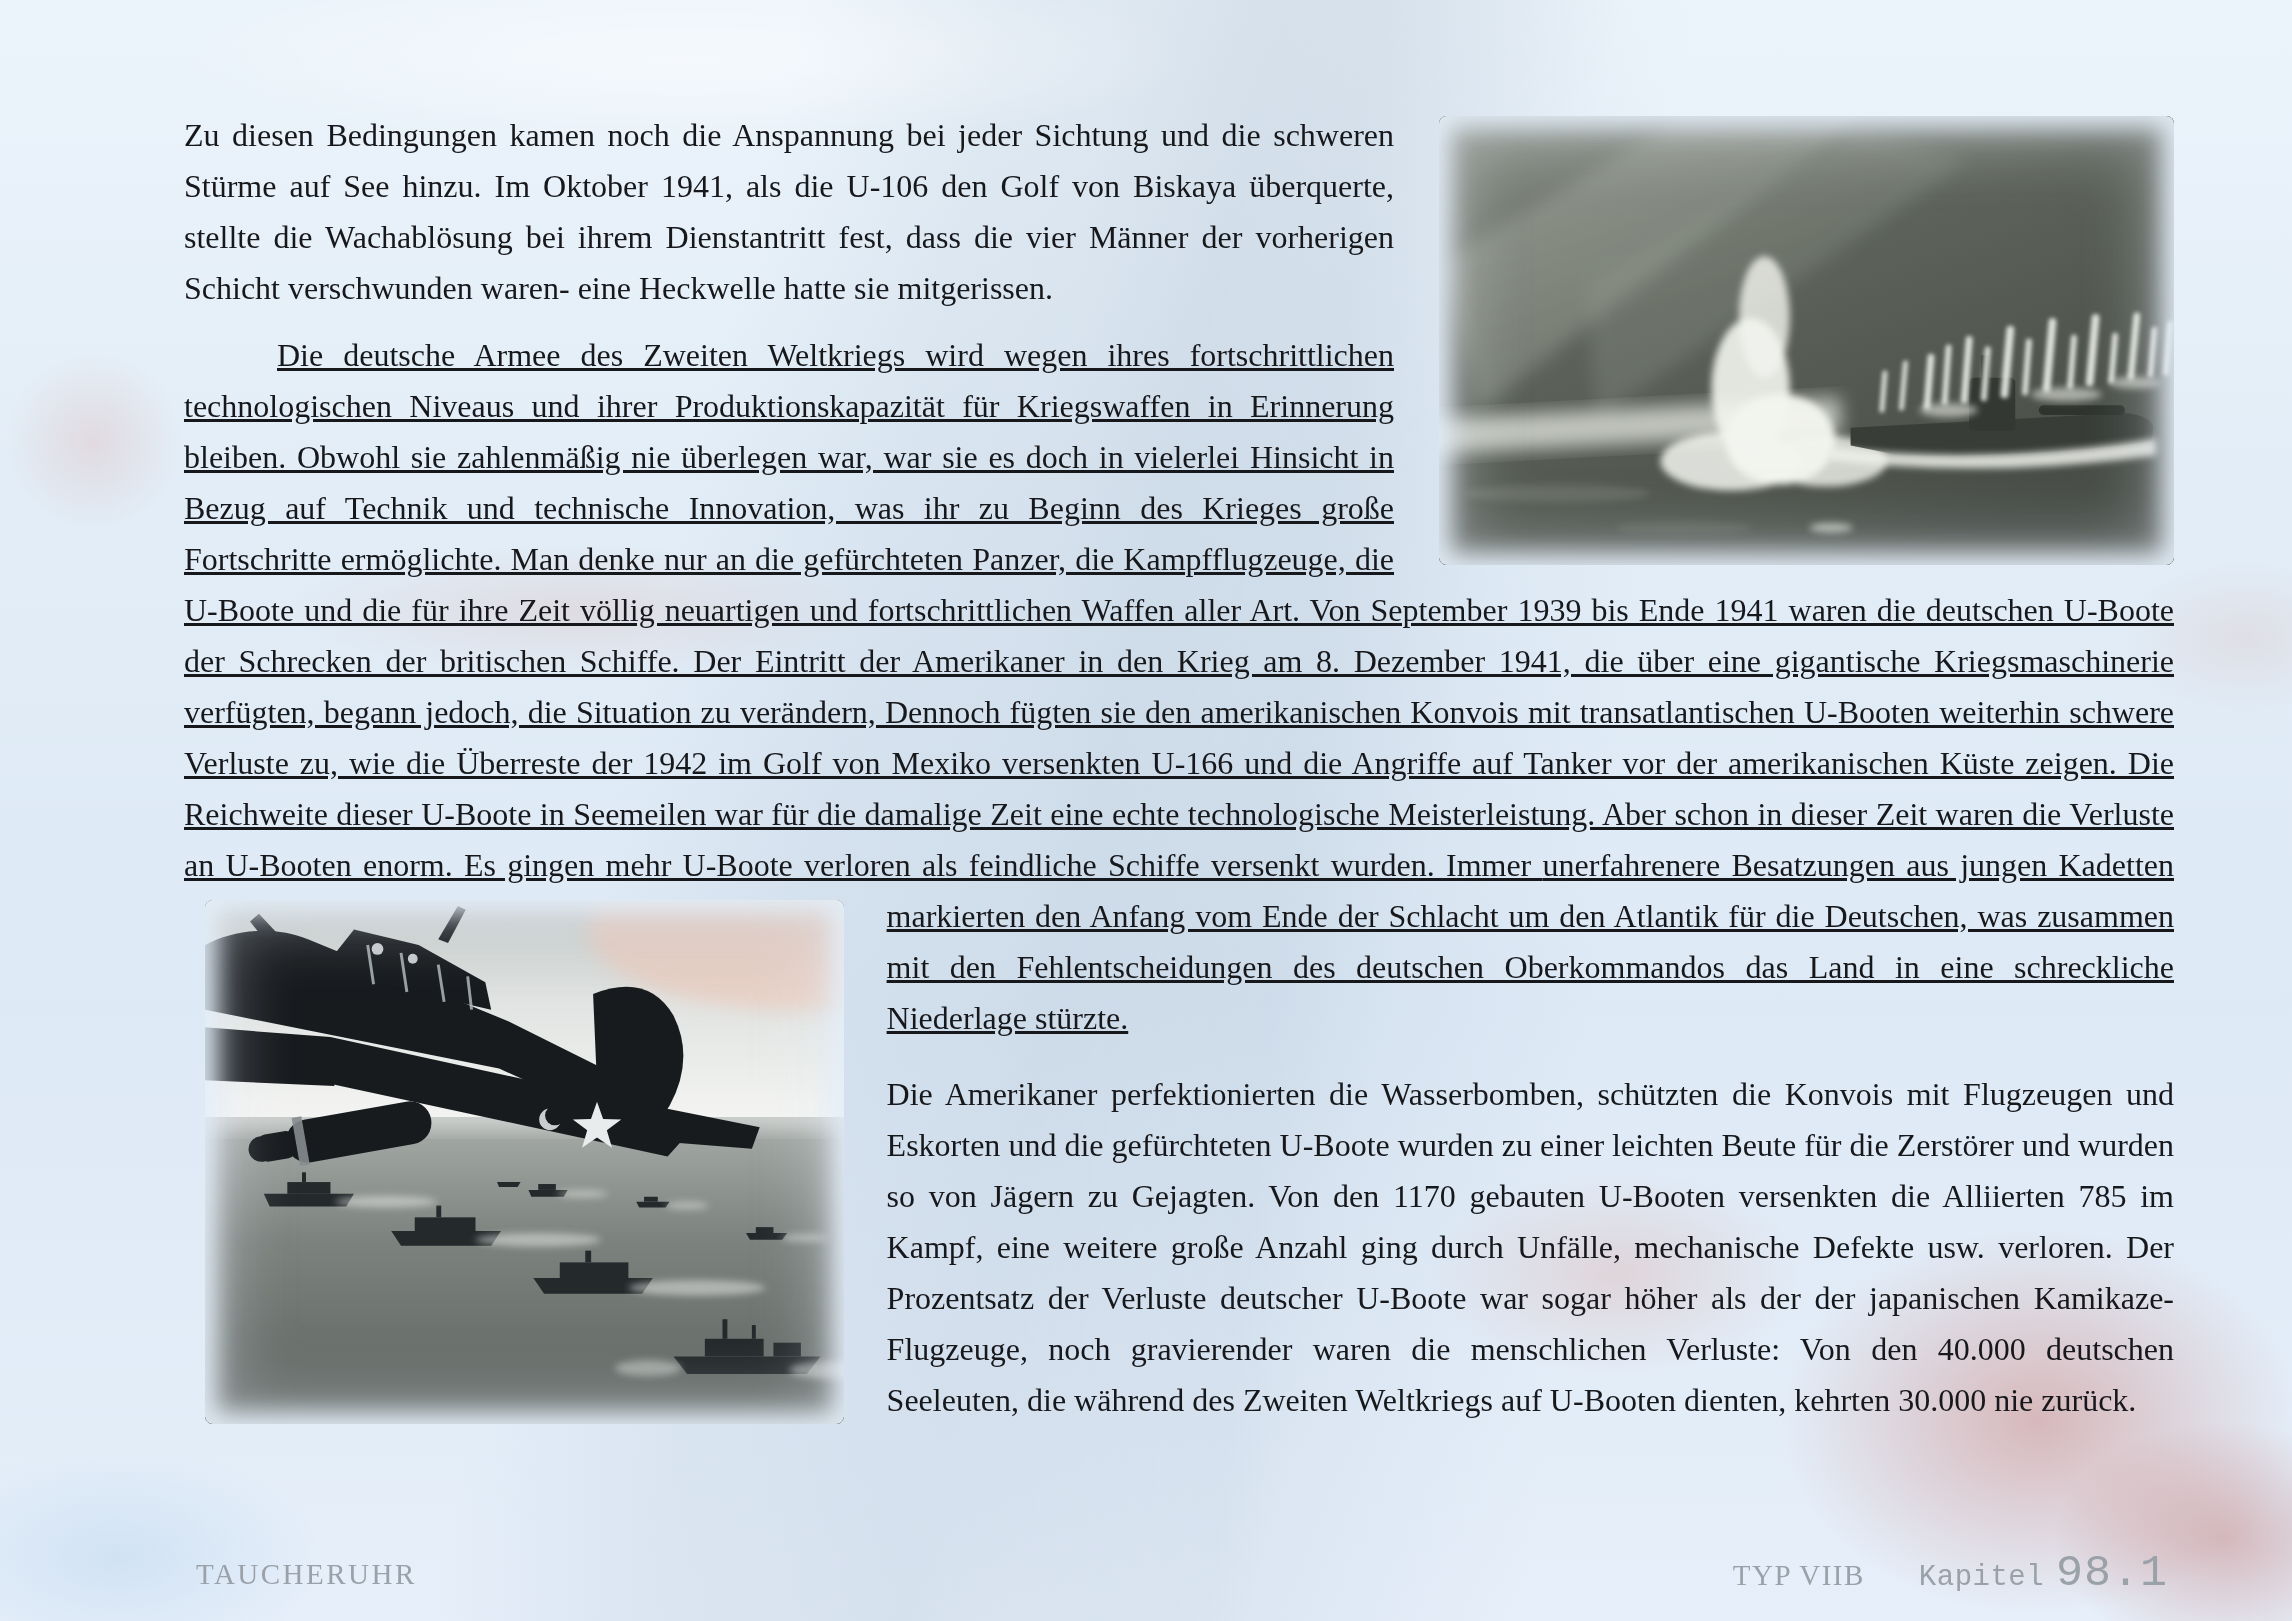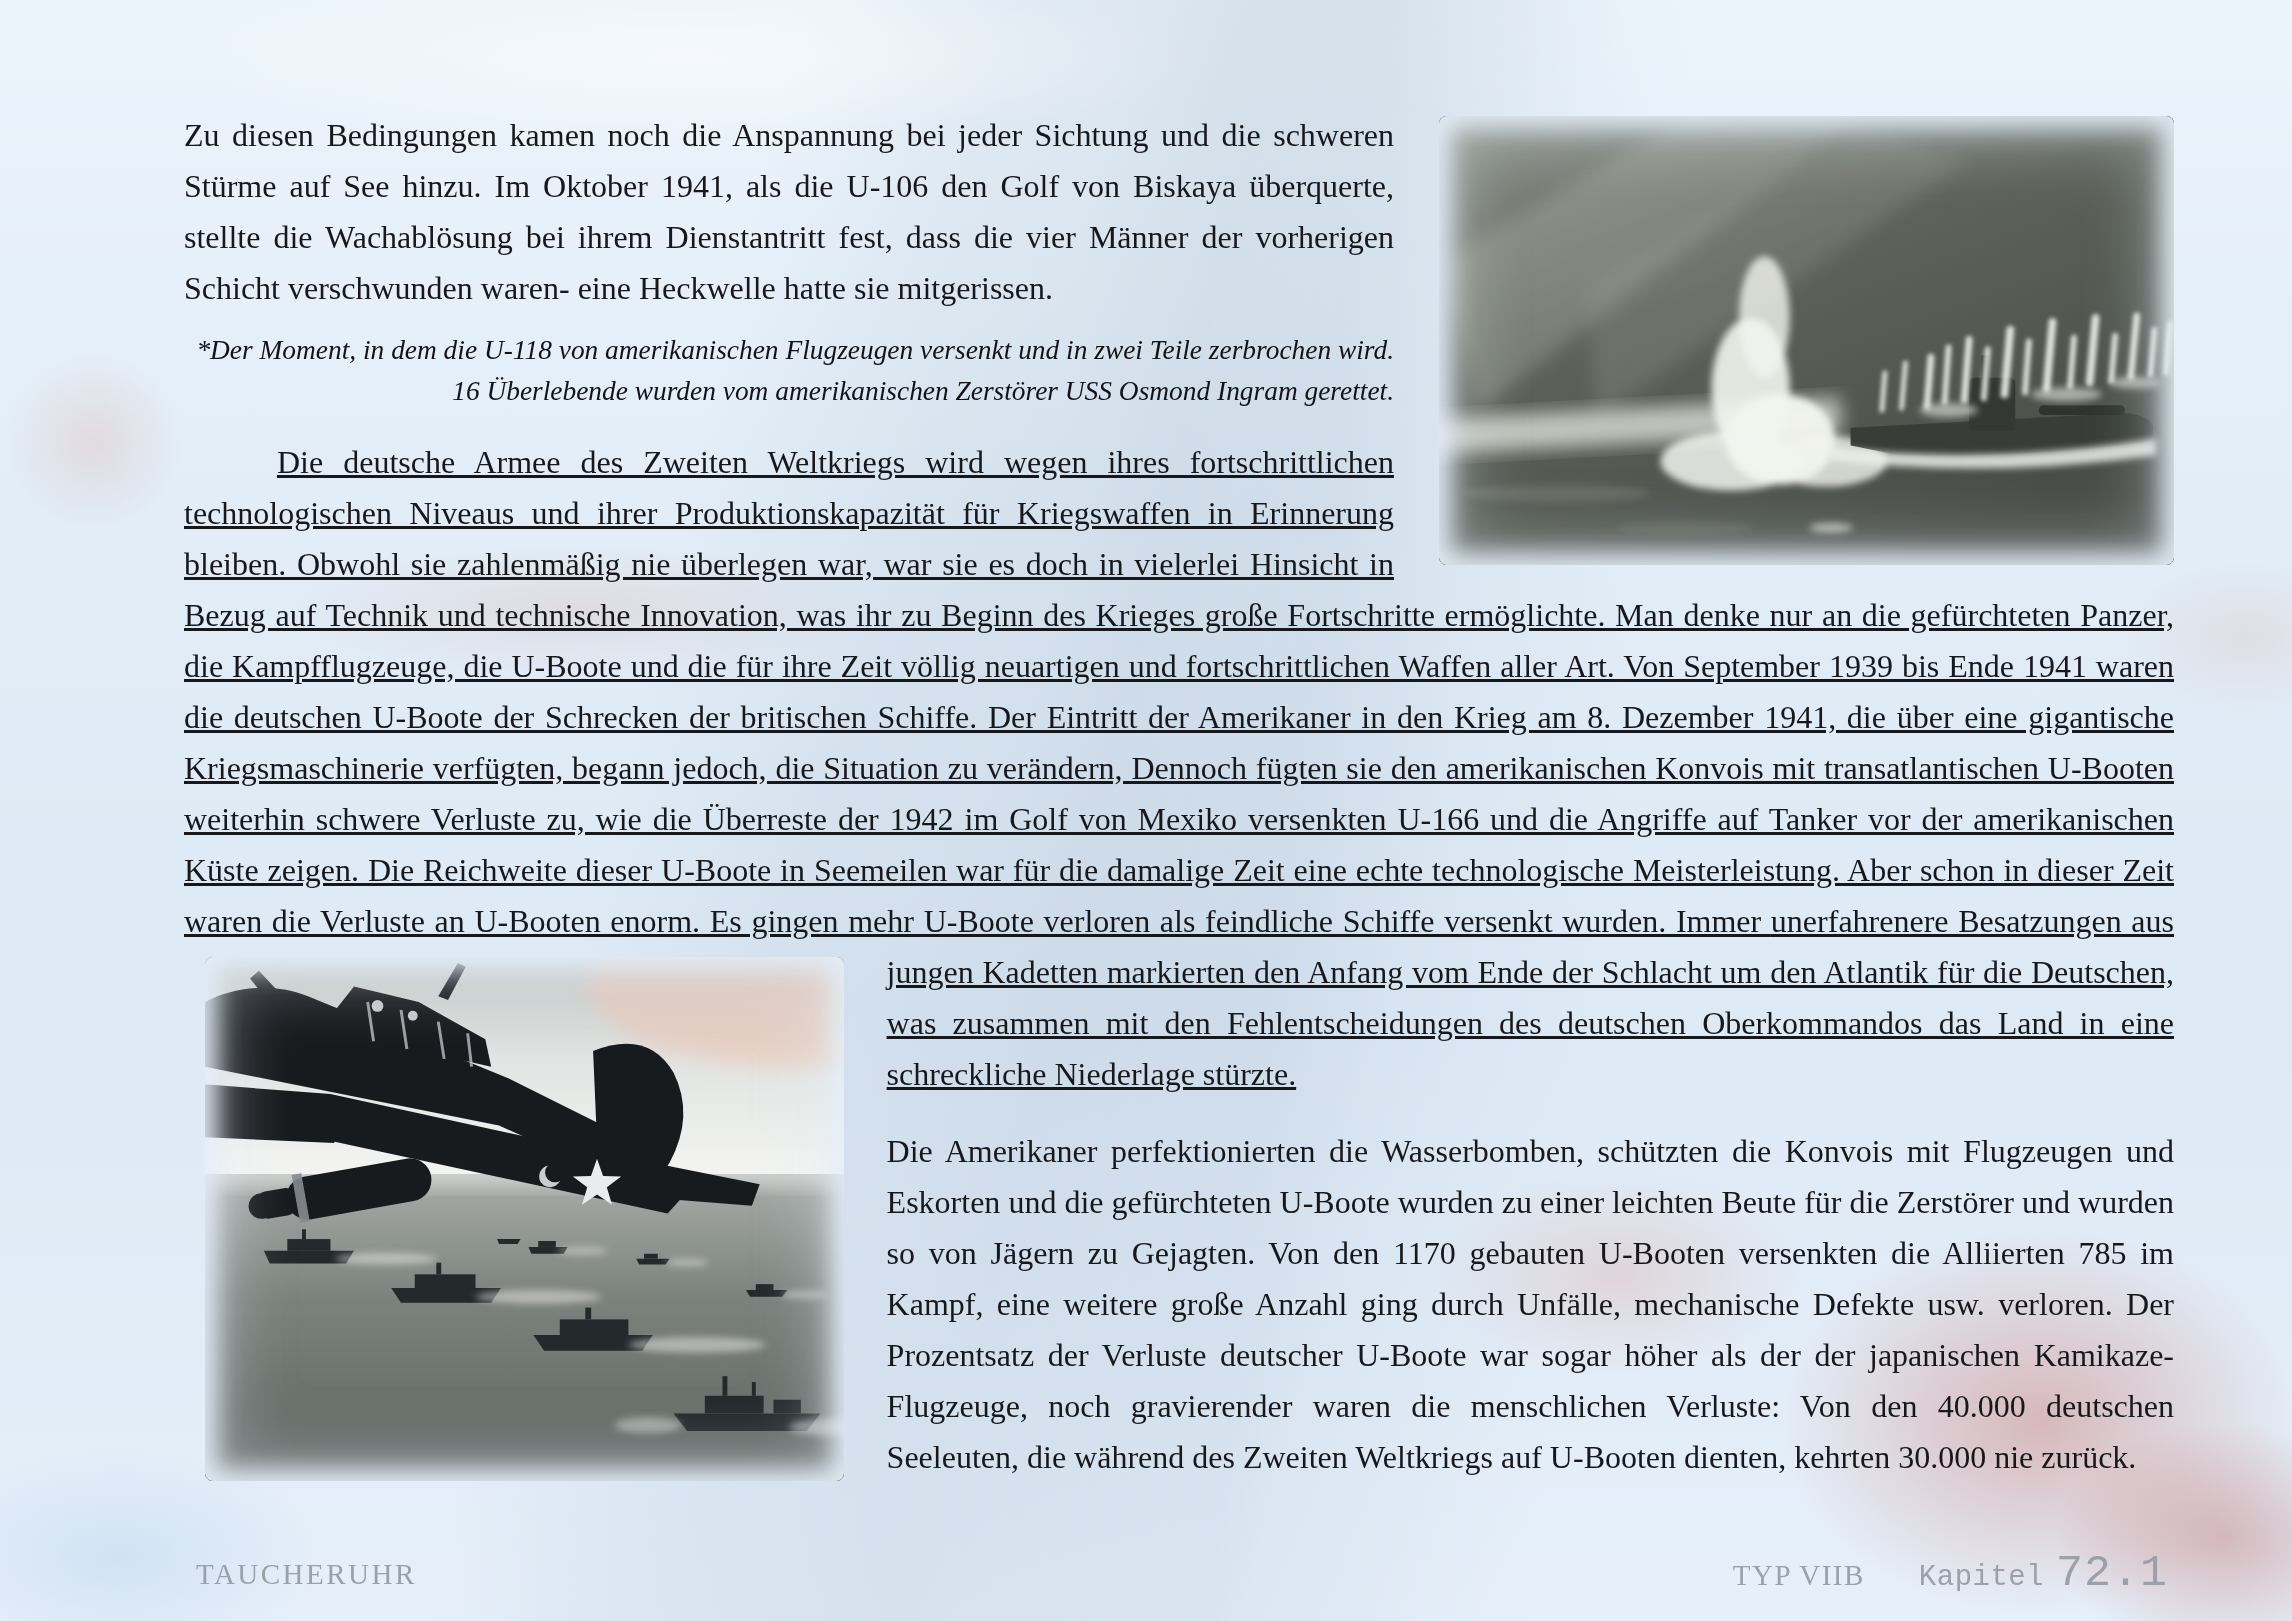--- a/index.html
+++ b/index.html
@@ -127,21 +127,20 @@
         <ellipse cx="520" cy="300" rx="30" ry="7"></ellipse>
           <ellipse cx="640" cy="284" rx="36" ry="7"></ellipse>
         <ellipse cx="710" cy="272" rx="26" ry="6"></ellipse>
           <ellipse cx="400" cy="420" rx="22" ry="5"></ellipse>
       </g>
     </svg>
   </div>
 
   <p class="p1">Zu diesen Bedingungen kamen noch die Anspannung bei jeder Sichtung und die schweren Stürme auf See hinzu. Im Oktober 1941, als die U-106 den Golf von Biskaya überquerte, stellte die Wachablösung bei ihrem Dienstantritt fest, dass die vier Männer der vorherigen Schicht verschwunden waren- eine Heckwelle hatte sie mitgerissen.</p>
 
-  <p class="caption">*Der Moment, in dem die U-118 von amerikanischen Flugzeugen versenkt und in zwei Teile zerbrochen wird. 16 Überlebende wurden vom amerikanischen Zerstörer USS Osmond Ingram gerettet.</p>
 
   <p class="p2">
     <span>Die deutsche Armee des Zweiten Weltkriegs wird wegen ihres fortschrittlichen technologischen Niveaus und ihrer Produktionskapazität für Kriegswaffen in Erinnerung bleiben. Obwohl sie zahlenmäßig nie überlegen war, war sie es doch in vielerlei Hinsicht in Bezug auf Technik und technische Innovation, was ihr zu Beginn des Krieges große Fortschritte ermöglichte. Man denke nur an die gefürchteten Panzer, die Kampfflugzeuge, die U-Boote und die für ihre Zeit völlig neuartigen und fortschrittlichen Waffen aller Art. Von September 1939 bis Ende 1941 waren die deutschen U-Boote der Schrecken der britischen Schiffe. Der Eintritt der Amerikaner in den Krieg am 8. Dezember 1941, die über eine gigantische Kriegsmaschinerie verfügten, begann jedoch, die Situation zu verändern, Dennoch fügten sie den amerikanischen Konvois mit transatlantischen U-Booten weiterhin schwere Verluste zu, wie die Überreste der 1942 im Golf von Mexiko versenkten U-166 und die Angriffe auf Tanker vor der amerikanischen Küste zeigen. Die Reichweite dieser U-Boote in Seemeilen war für die damalige Zeit eine echte technologische Meisterleistung. Aber schon in dieser Zeit waren die Verluste an U-Booten enorm. Es gingen mehr U-Boote verloren als feindliche Schiffe versenkt wurden. Immer </span><span class="photo photo-bottom-left">
       <svg viewBox="0 0 652 535" preserveAspectRatio="none">
         <defs>
           <linearGradient id="sky2" x1="0" y1="0" x2="0" y2="1">
             <stop offset="0" stop-color="#bfc4c3"></stop>
               <stop offset="0.45" stop-color="#e0e3e1"></stop>
               <stop offset="1" stop-color="#f3f4f2"></stop>
           </linearGradient>
@@ -249,16 +248,16 @@
   <p class="p3">Die Amerikaner perfektionierten die Wasserbomben, schützten die Konvois mit Flugzeugen und Eskorten und die gefürchteten U-Boote wurden zu einer leichten Beute für die Zerstörer und wurden so von Jägern zu Gejagten. Von den 1170 gebauten U-Booten versenkten die Alliierten 785 im Kampf, eine weitere große Anzahl ging durch Unfälle, mechanische Defekte usw. verloren. Der Prozentsatz der Verluste deutscher U-Boote war sogar höher als der der japanischen Kamikaze-Flugzeuge, noch gravierender waren die menschlichen Verluste: Von den 40.000 deutschen Seeleuten, die während des Zweiten Weltkriegs auf U-Booten dienten, kehrten 30.000 nie zurück.</p>
 
 </div>
 
 <div class="footer-left">TAUCHERUHR</div>
 
 <div class="footer-right">
   <span class="footer-type">TYP VIIB</span>
   <span class="footer-chapter">
     <span>Kapitel</span>
-    <span class="num">72.1</span>
+    <span class="num">98.1</span>
   </span>
 </div>
 
 
 </body></html>

